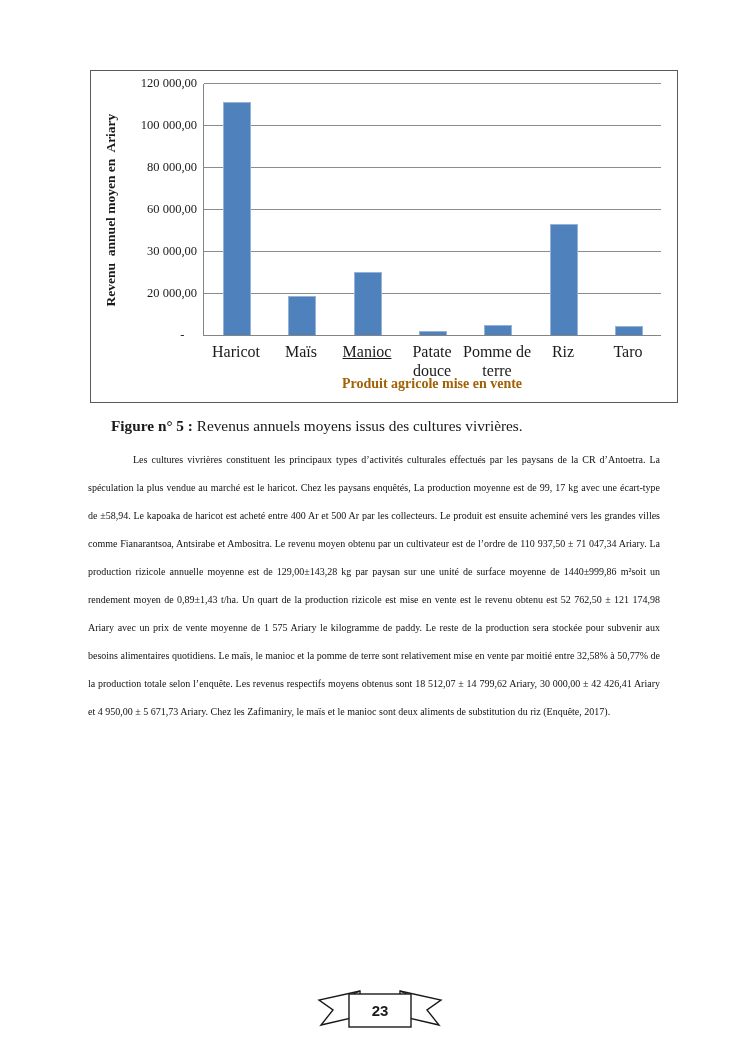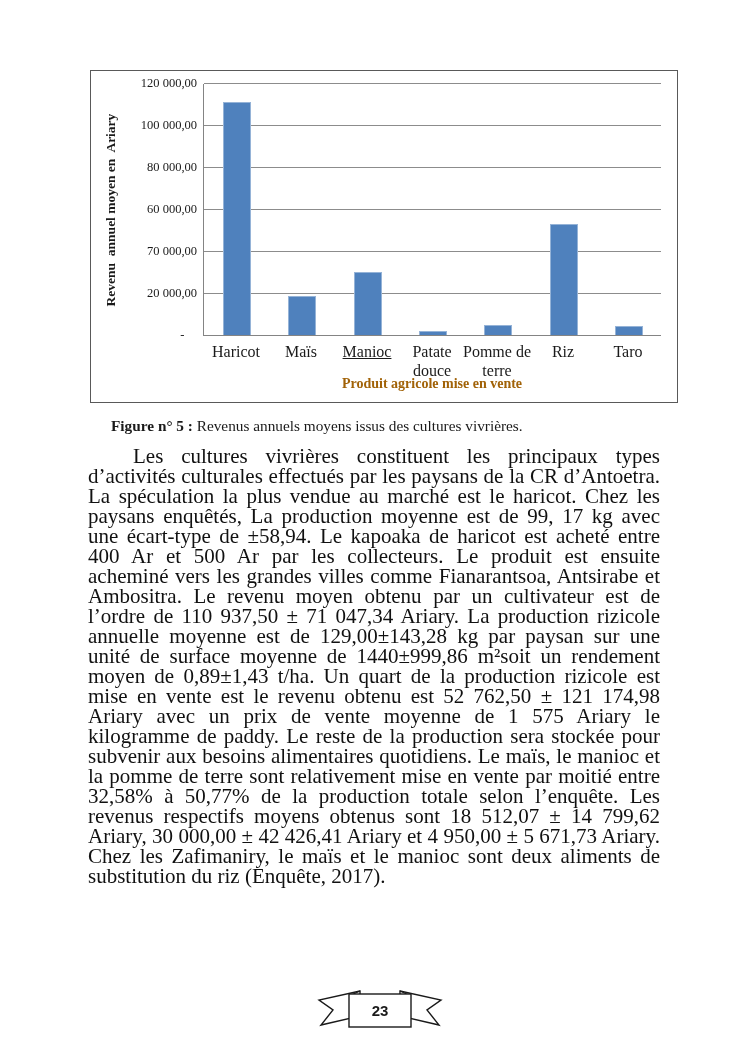--- a/index.html
+++ b/index.html
@@ -84,22 +84,22 @@
     left: 88px; top: 417px;
     width: 574px;
     font-size: 15.3px;
     margin-left: 23px;
   }
   .figure-caption .cap-label { font-weight: bold; }
   .body-paragraph {
     position: absolute;
     left: 88px; top: 446px;
     width: 572px;
-    font-size: 21px;
-    line-height: 20px;
+    font-size: 10px;
+    line-height: 28px;
     text-align: justify;
     text-indent: 45px;
     color: #111;
   }
 
   
   .ribbon-wrap {
     position: absolute;
     left: 316px; top: 986px;
     width: 128px; height: 52px; font-weight: bold;
@@ -127,21 +127,21 @@
       <div class="bar" style="height: 39px; left: 84px; background: rgb(79, 129, 189); border-color: rgb(149, 179, 215);"></div>
       <div class="bar" style="height: 63px; left: 150px; background: rgb(79, 129, 189); border-color: rgb(149, 179, 215);"></div>
       <div class="bar" style="height: 4px; left: 215px; background: rgb(79, 129, 189); border-color: rgb(149, 179, 215);"></div>
       <div class="bar" style="height: 10px; left: 280px; background: rgb(79, 129, 189); border-color: rgb(149, 179, 215);"></div>
       <div class="bar" style="height: 111px; left: 346px; background: rgb(79, 129, 189); border-color: rgb(149, 179, 215);"></div>
       <div class="bar" style="height: 9px; left: 411px; background: rgb(79, 129, 189); border-color: rgb(149, 179, 215);"></div>
     </div>
   <div id="ytick-layer">
       <div class="ytick" style="top: 257px;">-    </div>
       <div class="ytick" style="top: 215px;">20 000,00</div>
-      <div class="ytick" style="top: 173px;">70 000,00</div>
+      <div class="ytick" style="top: 173px;">30 000,00</div>
       <div class="ytick" style="top: 131px;">60 000,00</div>
       <div class="ytick" style="top: 89px;">80 000,00</div>
       <div class="ytick" style="top: 47px;">100 000,00</div>
       <div class="ytick" style="top: 5px;">120 000,00</div>
     </div>
   <div id="xcat-layer">
       <div class="xcat" style="left: 107px;">Haricot</div>
       <div class="xcat" style="left: 172px;">Maïs</div>
       <div class="xcat" style="left: 238px; text-decoration: underline;">Manioc</div>
       <div class="xcat" style="left: 303px;">Patate douce</div>

